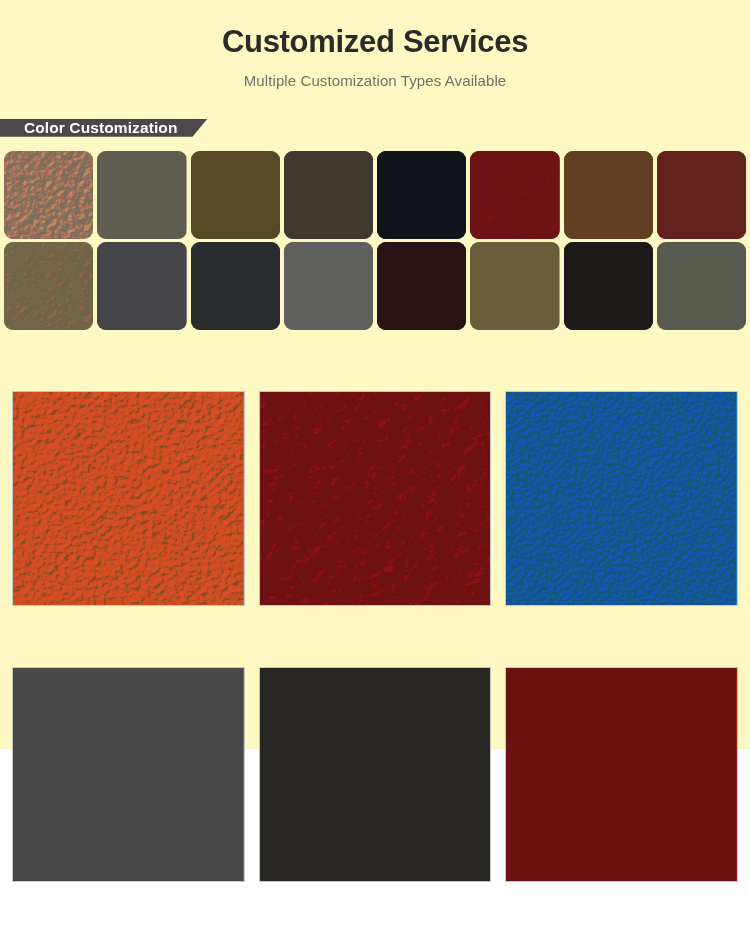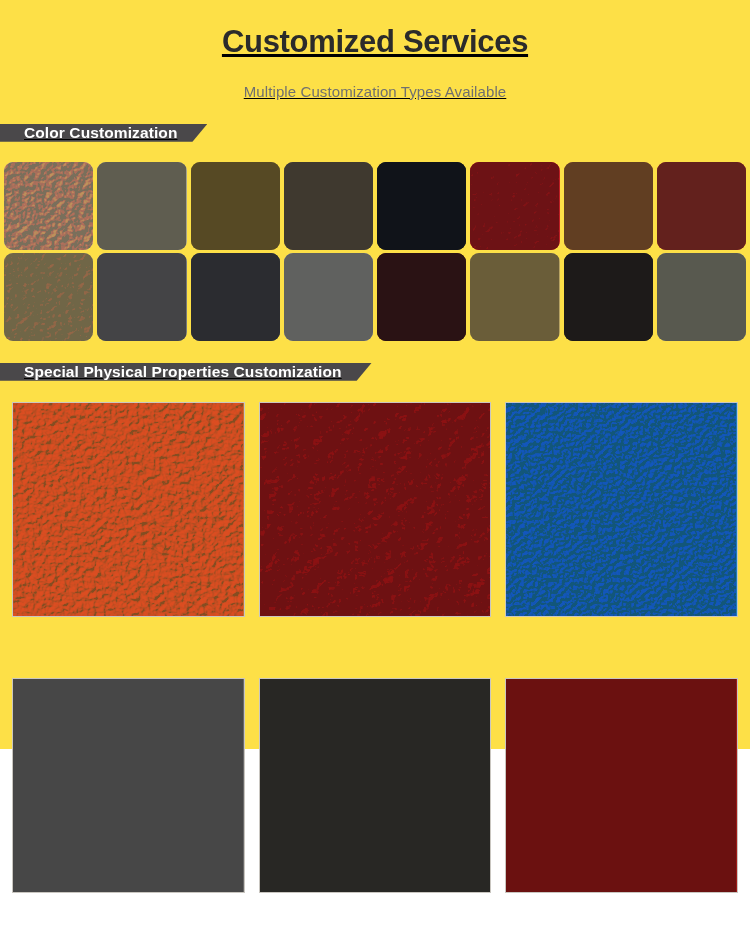--- a/index.html
+++ b/index.html
@@ -5,45 +5,45 @@
   * { box-sizing: border-box; margin: 0; padding: 0; }
 
   html, body {
     width: 750px;
     height: 934px;
     background: #ffffff;
     font-family: "Liberation Sans", sans-serif;
     overflow: hidden;
   }
 
-  .page { position: relative; width: 750px; height: 749px; background: #fde047; text-decoration: underline; }
+  .page { position: relative; width: 750px; height: 749px; background: #fef9c3; }
 
   
   .title-block { padding-top: 24px; text-align: center; }
   .main-title {
     font-size: 31px;
     font-weight: bold;
     color: #2b2b2b;
     letter-spacing: -0.3px;
     line-height: 1.15;
   }
   .sub-title {
     font-size: 15px;
     color: #707070;
     font-weight: normal;
-    margin-top: 23px;
+    margin-top: 12px;
     letter-spacing: 0.1px;
   }
 
   
   .section-banner {
     position: relative;
     height: 30px;
     display: flex;
-    align-items: flex-start;
+    align-items: center;
   }
   .banner-main {
     background: #4a484a;
     display: flex;
     align-items: center;
     padding-left: 24px;
     padding-right: 30px;
     color: #ffffff;
     font-size: 15.5px;
     font-weight: bold;
@@ -242,21 +242,20 @@
         <svg class="swatch-tex" preserveAspectRatio="none" viewBox="0 0 100 100">
           <rect x="0" y="0" width="100" height="100" fill="#9a9c8a"></rect>
           <rect x="0" y="0" width="100" height="100" fill="#9a9c8a" filter="url(#grain-soft)" opacity="0.85"></rect>
         </svg>
       </div>
     </div>
 
   <div class="spacer-md"></div>
 
   <div class="section-banner">
-    <div class="banner-main">Special Physical Properties Customization</div>
     <div class="banner-accent"></div>
   </div>
 
   <div class="panel-row" id="physical-row">
       <div class="panel" style="background: rgb(232, 135, 58);">
         <svg class="panel-tex" preserveAspectRatio="none" viewBox="0 0 100 100">
           <rect x="0" y="0" width="100" height="100" fill="#e8873a"></rect>
           <rect x="0" y="0" width="100" height="100" fill="#e8873a" filter="url(#grain-soft)" opacity="0.85"></rect>
         </svg>
       </div>

